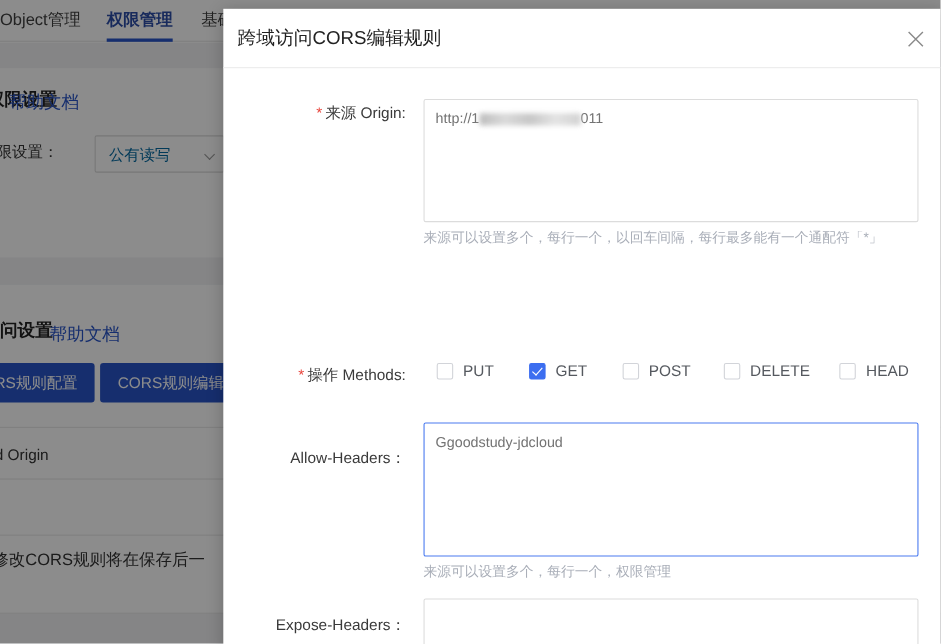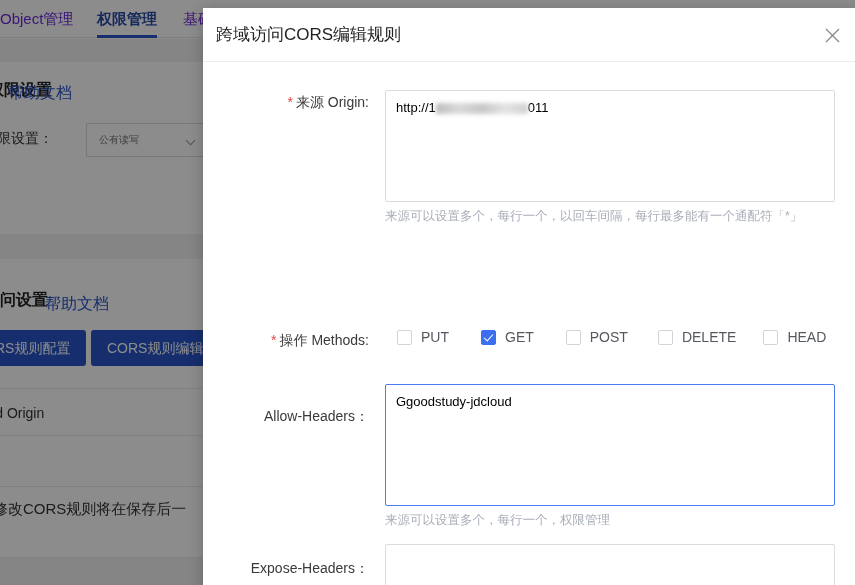--- a/index.html
+++ b/index.html
@@ -16,36 +16,36 @@
     background: #ffffff;
     color: #333;
   }
   .bg-tabbar {
     position: absolute; left: 0; top: 0; width: 855px; height: 38px;
     background: #ffffff;
     border-bottom: 1px solid #e6e6e6;
   }
   .bg-tab {
     position: absolute; top: 0; height: 38px; line-height: 38px;
-    font-size: 15px; color: #6d28d9; white-space: nowrap;
+    font-size: 15px; color: #404040; white-space: nowrap;
   }
   .bg-tab.active { color: #2d4ea8; font-weight: bold; }
   .bg-tab.active::after {
     content: ""; position: absolute; left: 0; right: 0; bottom: 0;
     height: 3px; background: #2955c8;
   }
   .bg-band {
     position: absolute; left: 0; width: 855px; background: #f2f3f5;
   }
   .bg-text { position: absolute; white-space: nowrap; font-size: 15px; }
   .bg-link { color: #2955c8; font-size: 16px; }
   .bg-title { font-size: 16px; font-weight: bold; color: #222; }
   .bg-select {
     position: absolute; border: 1px solid #d9d9d9; background: #fff;
-    height: 34px; line-height: 32px; font-size: 10px; color: #737373;
+    height: 34px; line-height: 32px; font-size: 14px; color: #0369a1;
     padding: 0 26px 0 12px; border-radius: 2px; white-space: nowrap;
   }
   .bg-select .caret {
     position: absolute; right: 9px; top: 13px;
     width: 7px; height: 7px; border-right: 1px solid #999;
     border-bottom: 1px solid #999; transform: rotate(45deg);
   }
   .bg-btn {
     position: absolute; background: #2955c8; color: #fff;
     font-size: 14px; border-radius: 3px; height: 36px; line-height: 36px;
@@ -90,21 +90,21 @@
   .frow { position: absolute; left: 0; width: 652px; }
   .flabel {
     position: absolute; width: 150px; text-align: right;
     font-size: 14px; color: #3a3a3a; white-space: nowrap;
   }
   .req-star { color: #e8453c; margin-right: 3px; }
   .fctrl { position: absolute; left: 182px; }
 
   .ta {
     width: 450px; border: 1px solid #dcdcdc; border-radius: 2px;
-    background: #fff; font-size: 13px; color: #000000;
+    background: #fff; font-size: 13px; color: #737373;
     padding: 8px 10px; resize: none; outline: none;
     font-family: inherit; line-height: 18px;
   }
   .ta.focused { border: 1px solid #4a7bf0; }
   .hint {
     width: 460px; font-size: 12.5px; color: #a9aeb8; line-height: 19px;
     margin-top: 5px;
   }
 
   .methods { display: flex; align-items: center; padding-left: 12px; }

